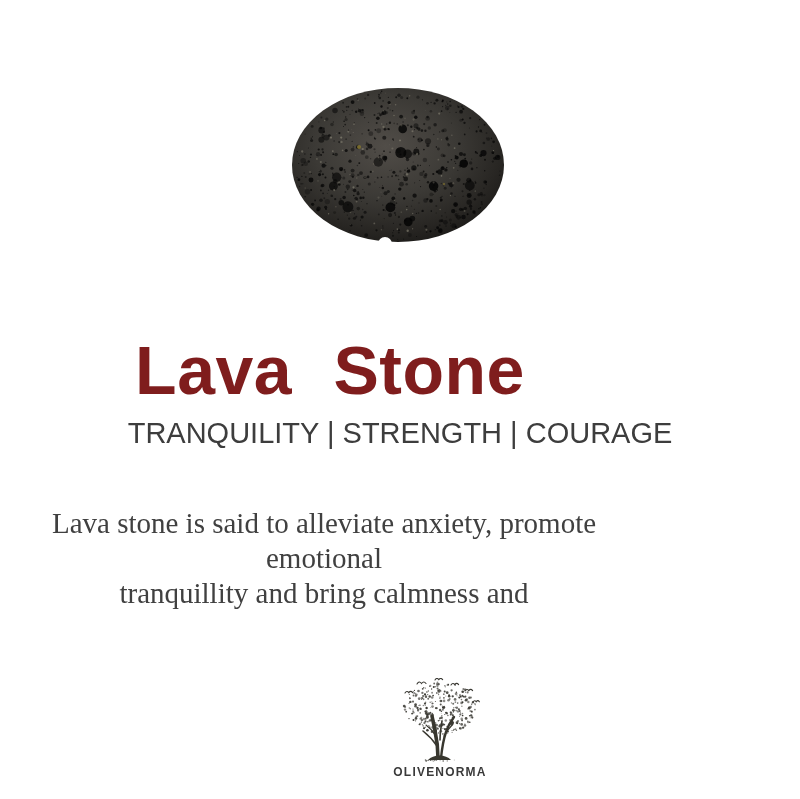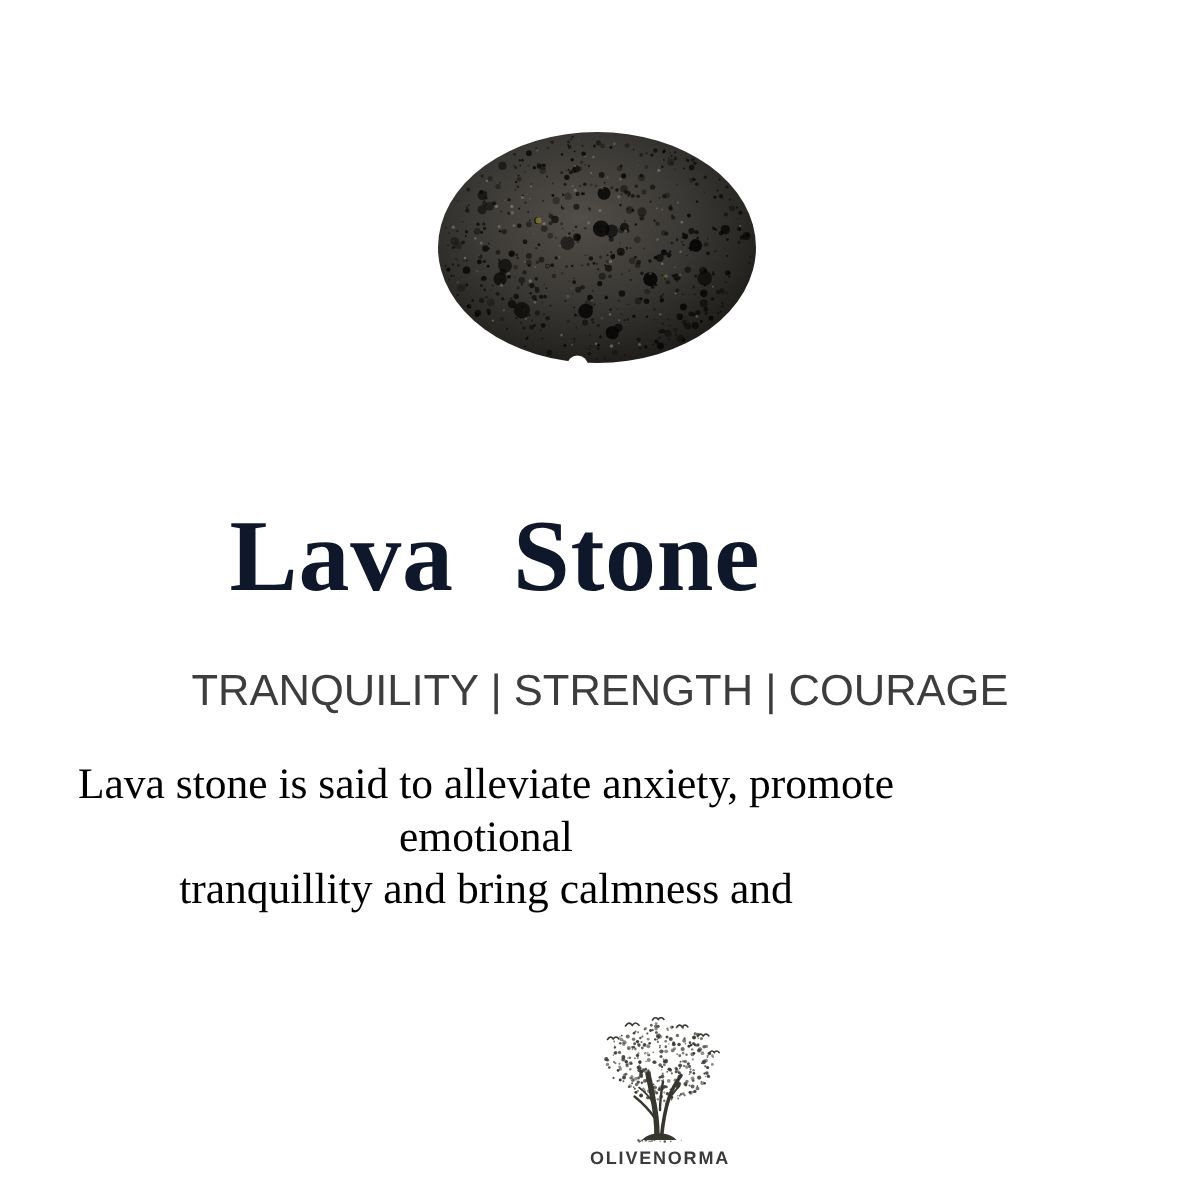--- a/index.html
+++ b/index.html
@@ -3,32 +3,32 @@
 <meta charset="utf-8">
 <style>
   html,body{margin:0;padding:0;background:#ffffff;}
   .canvas{
     position:relative;width:800px;height:799px;background:#ffffff;overflow:hidden;
     font-family:"Liberation Sans","DejaVu Sans",sans-serif;
   }
   .stone{position:absolute;left:292px;top:86px;width:213px;height:158px;}
   .title{
     position:absolute;top:330px;left:0;width:660px;margin:0;
-    text-align:center;font-family:Liberation Serif, serif;
-    font-weight:700;font-size:68px;line-height:80px;color:#0f172a;
+    text-align:center;font-family:Liberation Sans, sans-serif;
+    font-weight:700;font-size:68px;line-height:80px;color:#7f1d1d;
     word-spacing:22px;letter-spacing:0.5px;
   }
   .tagline{
-    position:absolute;top:444px;left:0;width:800px;text-align:center;
+    position:absolute;top:416px;left:0;width:800px;text-align:center;
     font-size:29px;line-height:34px;color:#3d3d3d;letter-spacing:0px;
   }
   .description{
     position:absolute;top:506px;left:0;width:648px;text-align:center;
     font-family:"Liberation Serif","DejaVu Serif",serif;
-    font-size:29px;line-height:35px;color:#000000;
+    font-size:29px;line-height:35px;color:#404040;
   }
   .dline{display:block;}
   .logo{position:absolute;top:678px;left:0;width:800px;text-align:center;padding-left:40px;}
   .tree{display:block;margin:0 auto;}
   .brand-name{
     margin-top:3px;font-size:12px;font-weight:700;letter-spacing:1.2px;
     color:#3a3a3a;
   }
 </style>
 </head>

